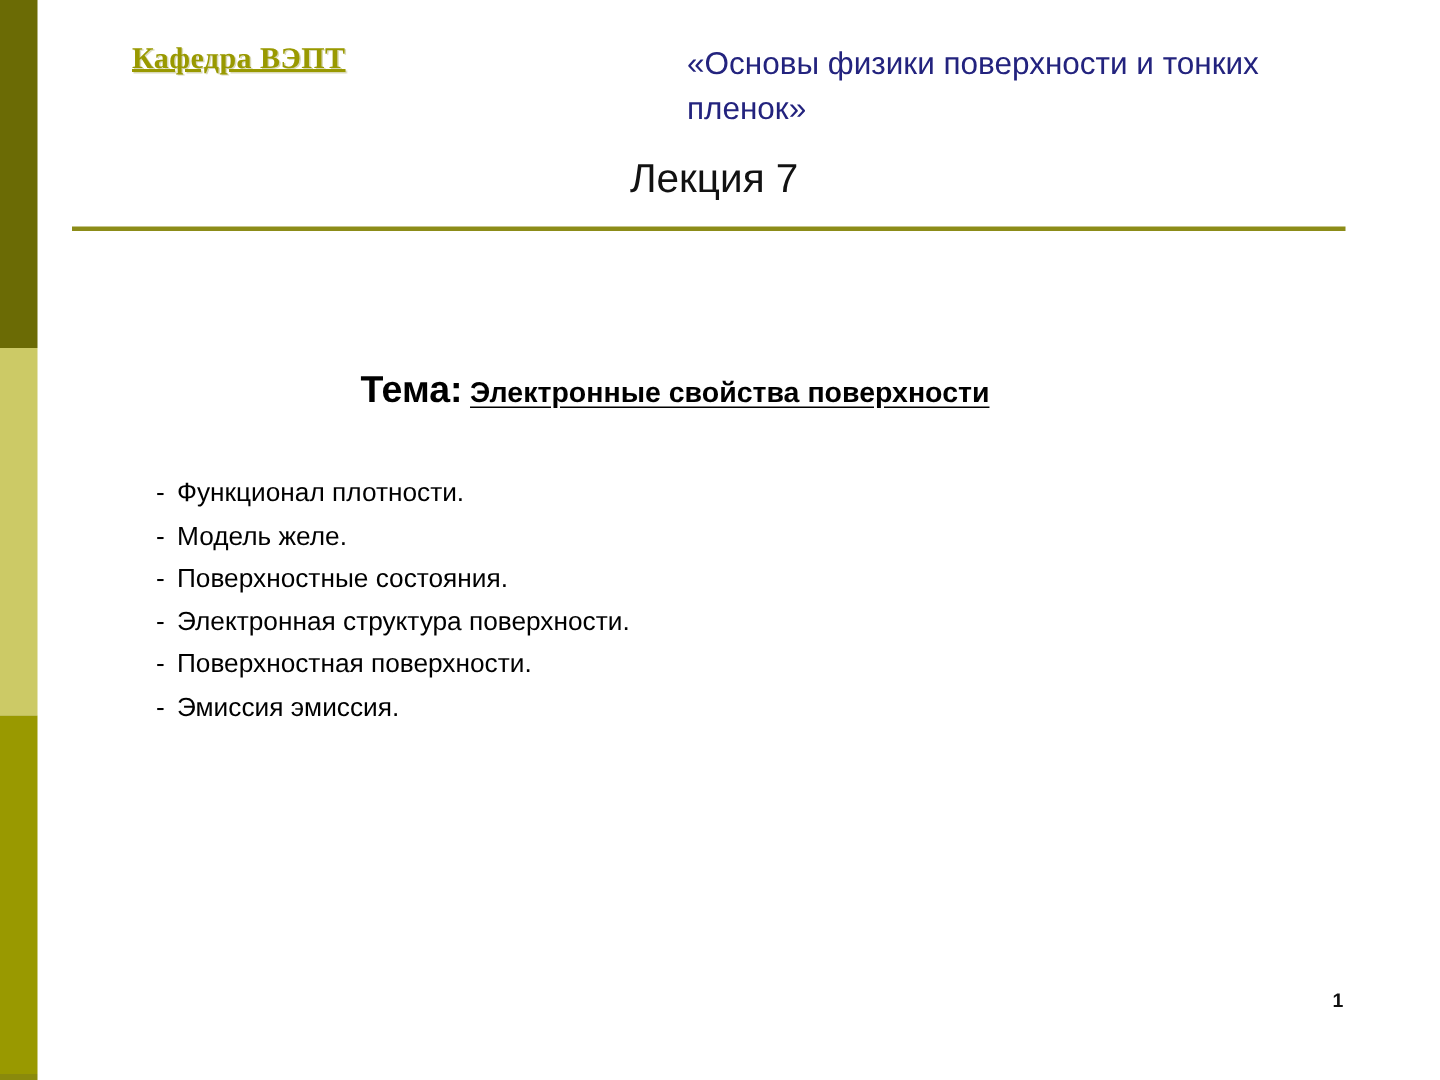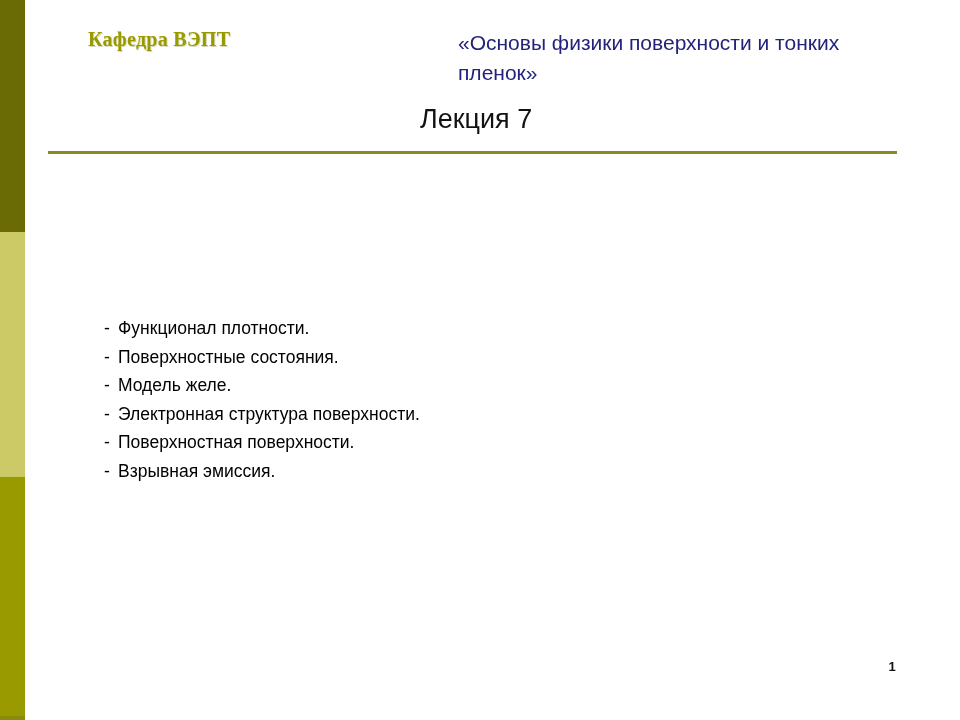--- a/index.html
+++ b/index.html
@@ -152,33 +152,36 @@
 
 <div id="slide">
 
   <div class="sidebar">
     <div class="sidebar-band band-top" style="background: rgb(107, 107, 5);"></div>
     <div class="sidebar-band band-middle" style="background: rgb(204, 202, 102);"></div>
     <div class="sidebar-band band-bottom" style="background: rgb(153, 153, 0);"></div>
     <div class="sidebar-band band-foot" style="background: rgb(138, 138, 12);"></div>
   </div>
 
-  <div class="dept-label" style="color: rgb(153, 153, 0);">Кафедра ВЭПТ</div>
+  <div class="dept-label" style="color: rgb(153, 153, 0); text-decoration: underline;">Кафедра ВЭПТ</div>
 
   <div class="course-title" style="color: rgb(35, 35, 126); margin-left: 38px;">«Основы физики поверхности и тонких пленок»</div>
 
   <div class="lecture-label" style="color: rgb(18, 18, 18);">Лекция 7</div>
 
   <div class="header-rule" style="background: rgb(140, 140, 24);"></div>
 
+  <div class="topic-line">
+    <span class="topic-key">Тема:</span><span class="topic-value">Электронные свойства поверхности</span>
+  </div>
 
   <ul class="outline" id="outline-list">
       <li><span class="dash">-</span><span>Функционал плотности.</span></li>
+      <li><span class="dash">-</span><span>Модель желе.</span></li>
       <li><span class="dash">-</span><span>Поверхностные состояния.</span></li>
-      <li><span class="dash">-</span><span>Модель желе.</span></li>
       <li><span class="dash">-</span><span>Электронная структура поверхности.</span></li>
       <li><span class="dash">-</span><span>Поверхностная поверхности.</span></li>
-      <li><span class="dash">-</span><span>Взрывная эмиссия.</span></li>
+      <li><span class="dash">-</span><span>Эмиссия эмиссия.</span></li>
     </ul>
 
   <div class="page-number">1</div>
 
 </div>
 
 </body></html>

